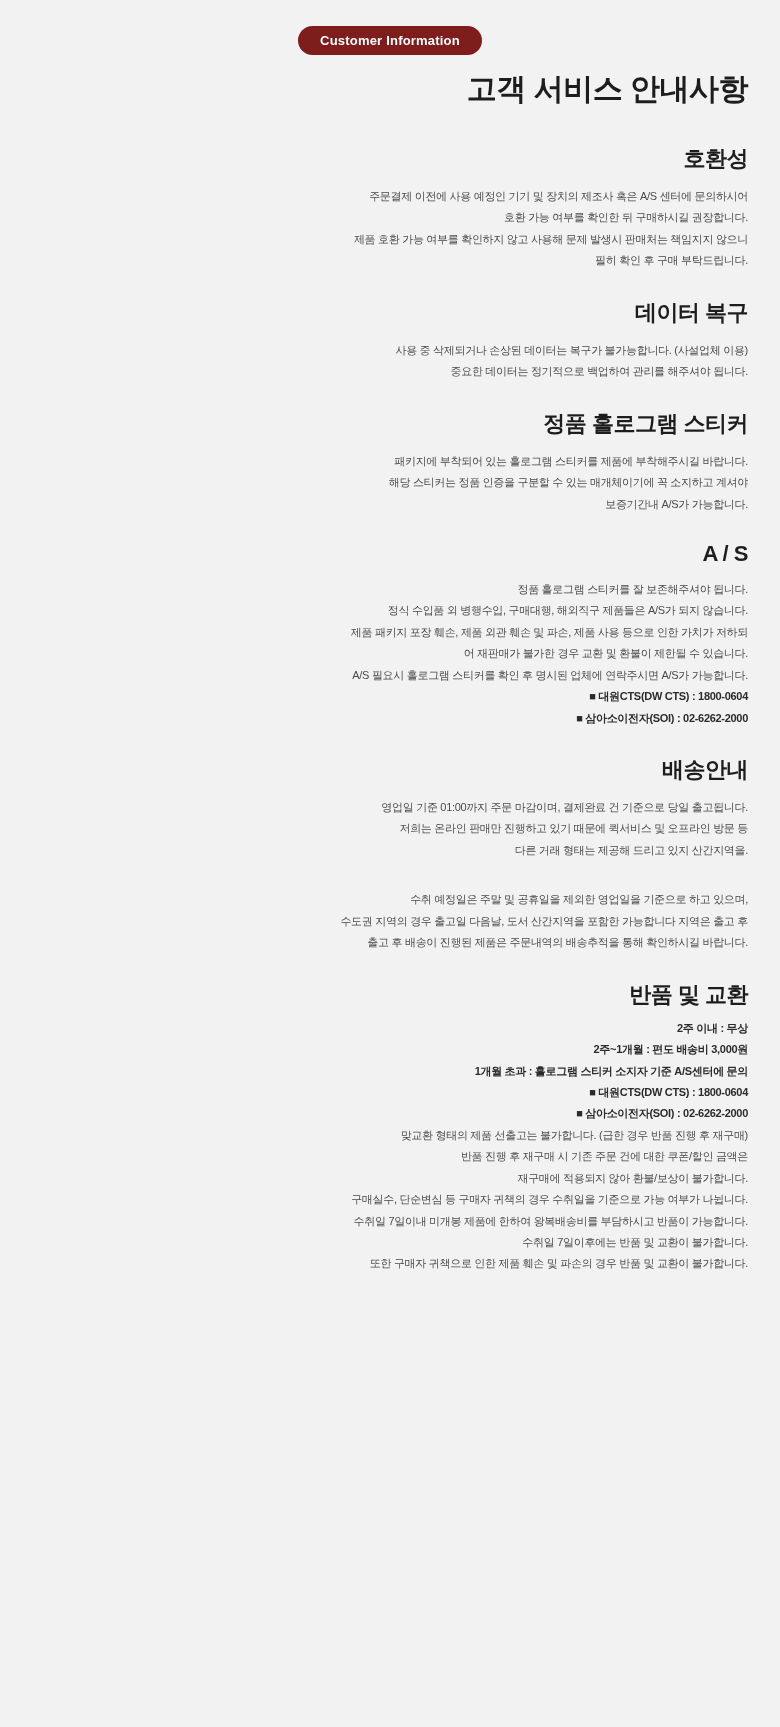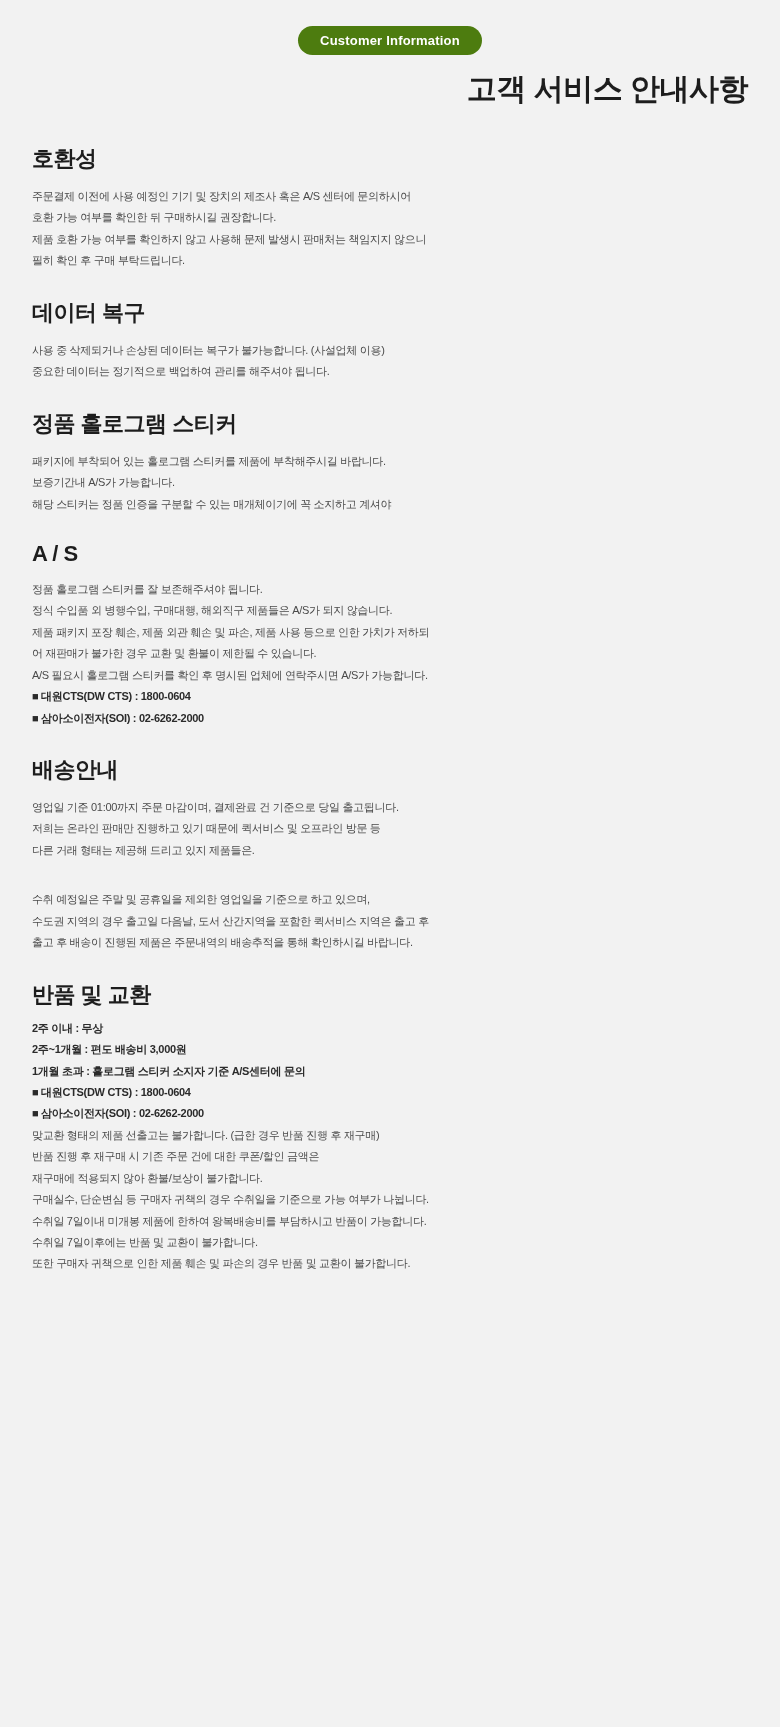--- a/index.html
+++ b/index.html
@@ -21,39 +21,40 @@
     background: #f2f2f2;
   }
   .badge-row {
     display: flex;
     justify-content: center;
     margin-top: 4px;
     margin-bottom: 14px;
   }
   .badge {
     display: inline-block;
-    background: #4d7c0f;
+    background: #7f1d1d;
     color: #ffffff;
     font-size: 13px;
     font-weight: bold;
     letter-spacing: 0.2px;
     padding: 8px 22px;
     border-radius: 20px;
     line-height: 1;
   }
   .page-title {
     text-align: right;
     font-size: 30px;
     font-weight: bold;
     color: #1d1d1d;
     letter-spacing: -0.5px;
     margin: 0 0 34px 0;
   }
   .section {
     margin-bottom: 26px;
+    text-align: right;
   }
   .section-title {
     font-size: 22px;
     font-weight: bold;
     color: #1d1d1d;
     letter-spacing: -0.5px;
     margin: 0 0 12px 0;
   }
   .section-title.tight {
     margin-bottom: 8px;
@@ -92,42 +93,42 @@
 
   <div class="section">
     <h2 class="section-title">데이터 복구</h2>
     <div class="line">사용 중 삭제되거나 손상된 데이터는 복구가 불가능합니다. (사설업체 이용)</div>
     <div class="line">중요한 데이터는 정기적으로 백업하여 관리를 해주셔야 됩니다.</div>
   </div>
 
   <div class="section">
     <h2 class="section-title">정품 홀로그램 스티커</h2>
     <div class="line">패키지에 부착되어 있는 홀로그램 스티커를 제품에 부착해주시길 바랍니다.</div>
+    <div class="line">해당 스티커는 정품 인증을 구분할 수 있는 매개체이기에 꼭 소지하고 계셔야</div>
     <div class="line">보증기간내 A/S가 가능합니다.</div>
-    <div class="line">해당 스티커는 정품 인증을 구분할 수 있는 매개체이기에 꼭 소지하고 계셔야</div>
   </div>
 
   <div class="section">
     <h2 class="section-title">A / S</h2>
     <div class="line">정품 홀로그램 스티커를 잘 보존해주셔야 됩니다.</div>
     <div class="line">정식 수입품 외 병행수입, 구매대행, 해외직구 제품들은 A/S가 되지 않습니다.</div>
     <div class="line">제품 패키지 포장 훼손, 제품 외관 훼손 및 파손, 제품 사용 등으로 인한 가치가 저하되</div>
     <div class="line">어 재판매가 불가한 경우 교환 및 환불이 제한될 수 있습니다.</div>
     <div class="line">A/S 필요시 홀로그램 스티커를 확인 후 명시된 업체에 연락주시면 A/S가 가능합니다.</div>
     <div class="line strong">■ 대원CTS(DW CTS) : 1800-0604</div>
     <div class="line strong">■ 삼아소이전자(SOI) : 02-6262-2000</div>
   </div>
 
   <div class="section">
     <h2 class="section-title">배송안내</h2>
     <div class="line">영업일 기준 01:00까지 주문 마감이며, 결제완료 건 기준으로 당일 출고됩니다.</div>
     <div class="line">저희는 온라인 판매만 진행하고 있기 때문에 퀵서비스 및 오프라인 방문 등</div>
-    <div class="line">다른 거래 형태는 제공해 드리고 있지 제품들은.</div>
+    <div class="line">다른 거래 형태는 제공해 드리고 있지 산간지역을.</div>
     <div class="line gap-sm">수취 예정일은 주말 및 공휴일을 제외한 영업일을 기준으로 하고 있으며,</div>
-    <div class="line">수도권 지역의 경우 출고일 다음날, 도서 산간지역을 포함한 퀵서비스 지역은 출고 후</div>
+    <div class="line">수도권 지역의 경우 출고일 다음날, 도서 산간지역을 포함한 가능합니다 지역은 출고 후</div>
     <div class="line">출고 후 배송이 진행된 제품은 주문내역의 배송추적을 통해 확인하시길 바랍니다.</div>
   </div>
 
   <div class="section">
     <h2 class="section-title tight">반품 및 교환</h2>
     <div class="line strong">2주 이내 : 무상</div>
     <div class="line strong">2주~1개월 : 편도 배송비 3,000원</div>
     <div class="line strong">1개월 초과 : 홀로그램 스티커 소지자 기준 A/S센터에 문의</div>
     <div class="line strong">■ 대원CTS(DW CTS) : 1800-0604</div>
     <div class="line strong">■ 삼아소이전자(SOI) : 02-6262-2000</div>

